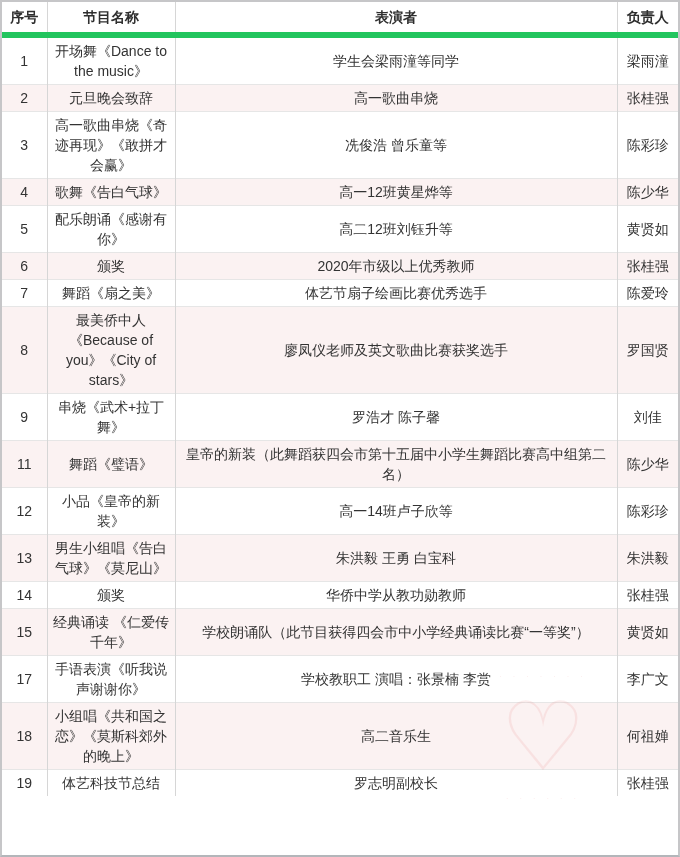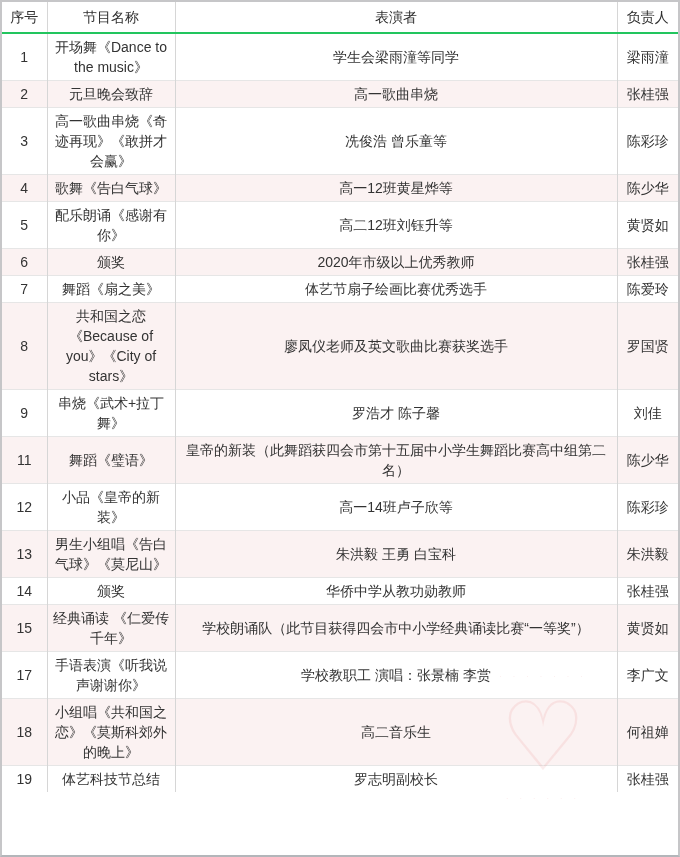--- a/index.html
+++ b/index.html
@@ -33,25 +33,25 @@
     font-size: 14px;
     line-height: 20px;
     padding: 3px 4px;
     word-break: break-word;
     overflow: hidden;
   }
   table.program-table th:first-child,
   table.program-table td:first-child { border-left: none; }
   table.program-table thead th {
     border-top: none;
-    font-weight: normal;
+    font-weight: bold;
     color: #2f2f2f;
     height: 24px;
     background: #ffffff;
-    border-bottom: 2px solid #22c55e;
+    border-bottom: 6px solid #22c55e;
   }
   
   col.col-index    { width: 45px;  }
   col.col-name     { width: 128px; }
   col.col-performers { width: 442px; }
   col.col-manager  { width: 61px;  }
 
   tbody tr:nth-child(even) { background: #fbf2f2; }
   tbody tr:nth-child(odd)  { background: #ffffff; }
 
@@ -140,21 +140,21 @@
           <td class="cell-manager">张桂强</td>
         </tr>
         <tr>
           <td class="cell-index">7</td>
           <td class="cell-name">舞蹈《扇之美》</td>
           <td class="cell-performers">体艺节扇子绘画比赛优秀选手</td>
           <td class="cell-manager">陈爱玲</td>
         </tr>
         <tr>
           <td class="cell-index">8</td>
-          <td class="cell-name">共和国之恋《Because of you》《City of stars》</td>
+          <td class="cell-name">最美侨中人《Because of you》《City of stars》</td>
           <td class="cell-performers">廖凤仪老师及英文歌曲比赛获奖选手</td>
           <td class="cell-manager">罗国贤</td>
         </tr>
         <tr>
           <td class="cell-index">9</td>
           <td class="cell-name">串烧《武术+拉丁舞》</td>
           <td class="cell-performers">罗浩才 陈子馨</td>
           <td class="cell-manager">刘佳</td>
         </tr>
         <tr>

